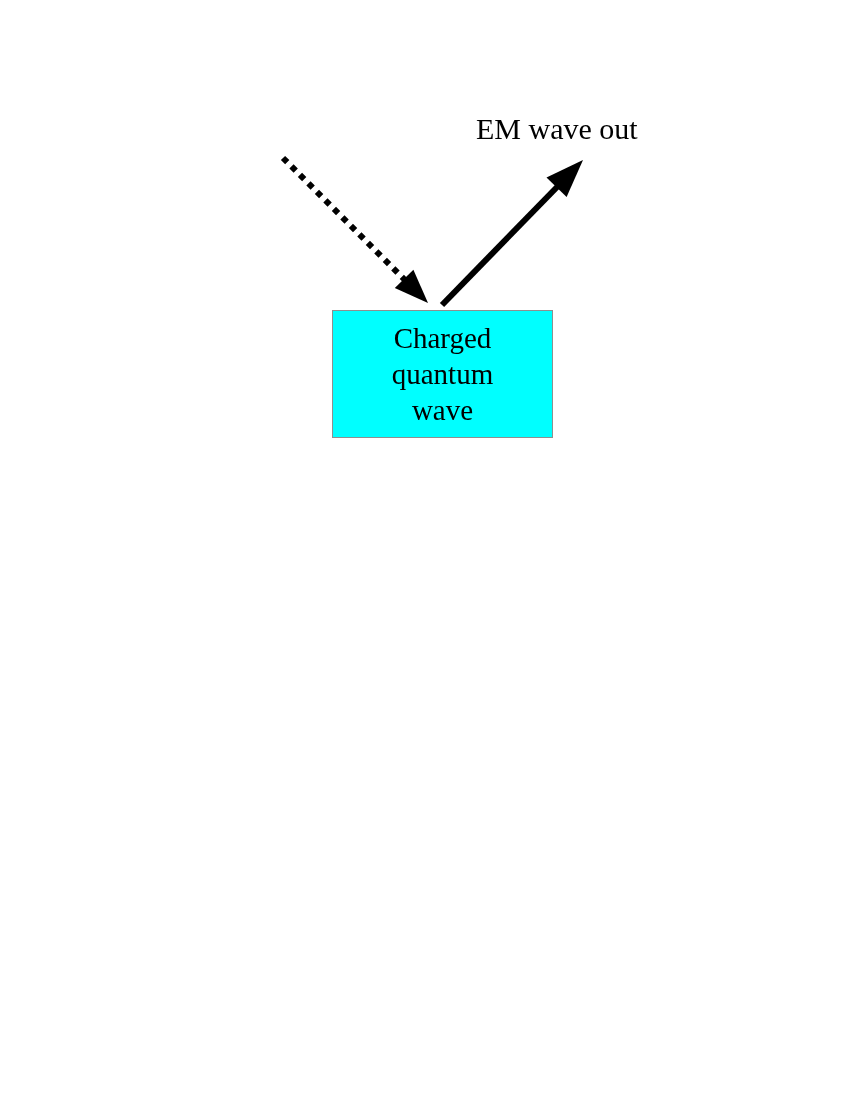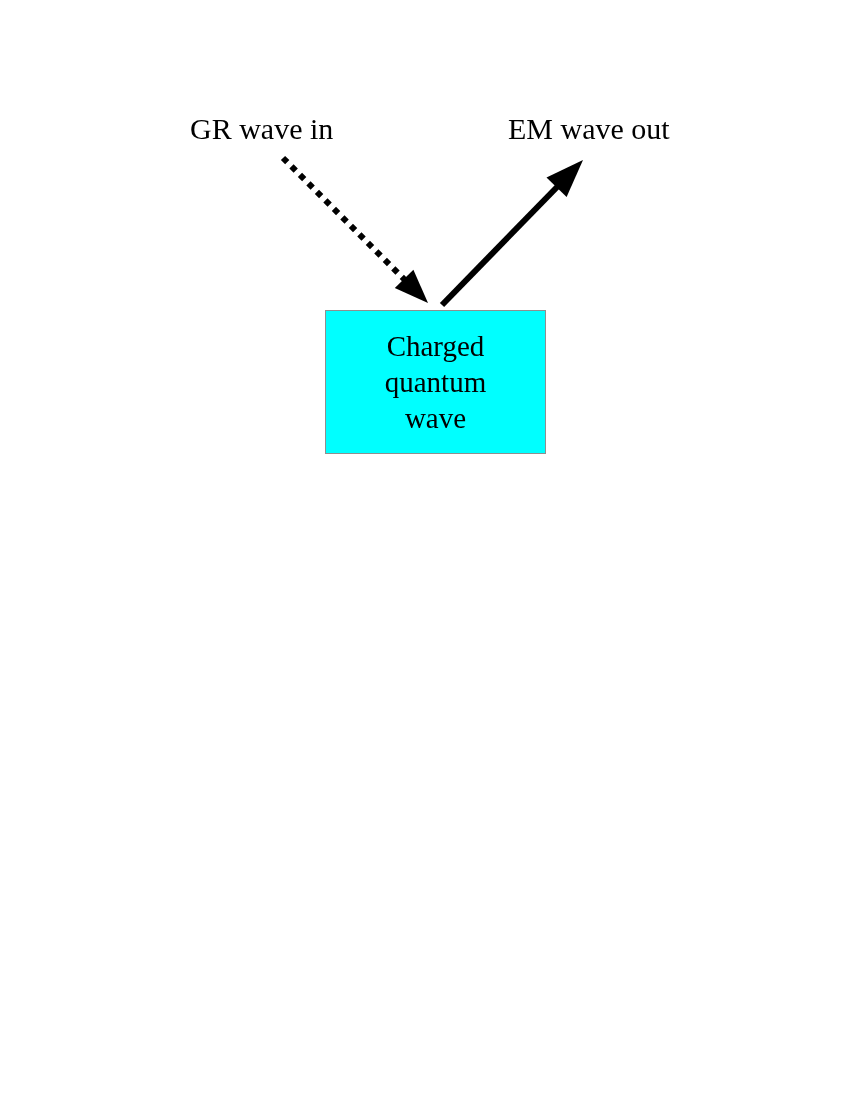--- a/index.html
+++ b/index.html
@@ -17,54 +17,53 @@
     color: #000000;
   }
   .wave-label {
     position: absolute;
     font-size: 30px;
     line-height: 1;
     white-space: nowrap;
     color: #000000;
   }
   #gr-label { left: 190px; top: 114px; }
-  #em-label { left: 508px; top: 114px; text-align: center; }
+  #em-label { left: 476px; top: 114px; text-align: center; }
   #arrow-layer {
     position: absolute;
     left: 0; top: 0;
     width: 850px;
     height: 1100px;
   }
   #fluid-box {
     position: absolute;
-    left: 325px;
+    left: 332px;
     top: 310px;
     width: 221px;
-    height: 144px;
+    height: 128px;
     box-sizing: border-box;
     border: 1px solid #8f8f8f;
     background: #00ffff;
     display: flex;
     flex-direction: column;
     align-items: center;
     justify-content: center;
     text-align: center;
   }
   #fluid-box .box-line {
     font-size: 29px;
     line-height: 36px;
     color: #000000;
   }
 </style>
 </head>
 <body>
 
 <div id="page">
 
-  <div id="gr-label" class="wave-label">GR wave in</div>
 
   <div id="em-label" class="wave-label">EM wave out</div>
 
   <svg id="arrow-layer" viewBox="0 0 850 1100" xmlns="http://www.w3.org/2000/svg">
 
     <line x1="283" y1="158" x2="406" y2="281" stroke="#000000" stroke-width="6" stroke-dasharray="6 6"></line>
     <polygon points="428,303 394.8,287.9 413.4,269.7" fill="#000000"></polygon>
 
     <line x1="442" y1="305" x2="560" y2="184" stroke="#000000" stroke-width="6"></line>
     <polygon points="583,160 566.6,197.1 546.5,177.5" fill="#000000"></polygon>

